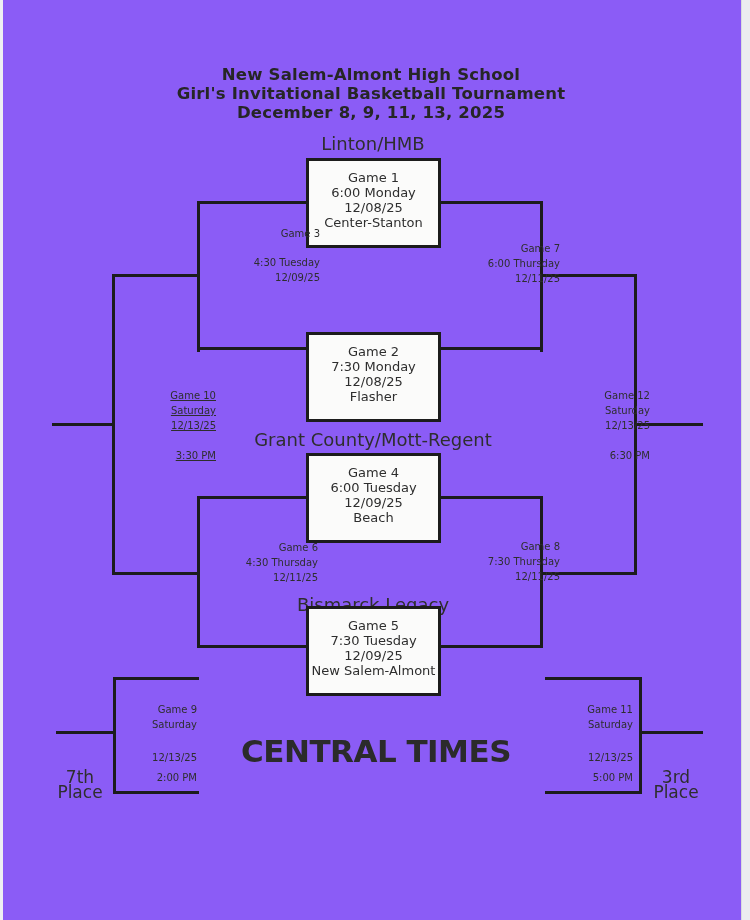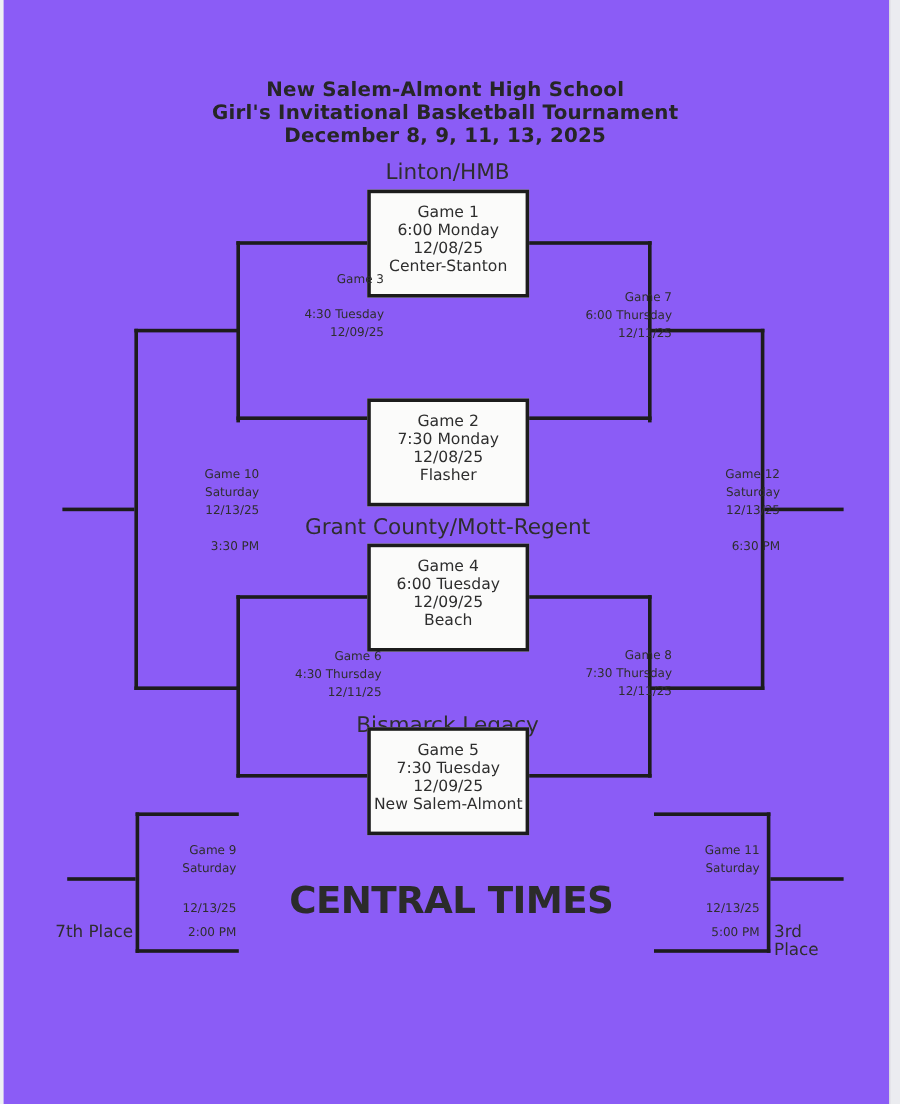--- a/index.html
+++ b/index.html
@@ -21,21 +21,21 @@
   .box .team { margin-top:auto; padding-bottom:24px; }
 
   .feeder { position:absolute; left:253px; width:240px; text-align:center; font-size:18px; line-height:15px; }
 
   .tblock { position:absolute; text-align:right; font-size:10px; line-height:15px; }
   .gap14 { height:14px; }
   .gap15 { height:15px; }
   .gap18 { height:18px; }
   .mt5 { margin-top:5px; }
 
-  .place-label { position:absolute; font-size:14px; line-height:15px; }
+  .place-label { position:absolute; font-size:17px; line-height:15px; text-align:center; }
 
   .central { position:absolute; top:736px; left:226px; width:300px; text-align:center;
              font-weight:bold; font-size:31px; line-height:30px; letter-spacing:-0.5px; color:#2b2b2b; }
 </style>
 </head>
 <body>
 
 <div class="page">
   <div class="edge-left"></div>
   <div class="edge-right"></div>
@@ -116,21 +116,21 @@
     <div>4:30 Thursday</div>
     <div>12/11/25</div>
   </div>
 
   <div class="tblock" style="left:420px; top:539px; width:140px;">
     <div>Game 8</div>
     <div>7:30 Thursday</div>
     <div>12/11/25</div>
   </div>
 
-  <div class="tblock" style="left:94px; top:388px; width:122px;">
+  <div class="tblock" style="left:94px; top:388px; width:122px;text-decoration:underline;">
     <div>Game 10</div>
     <div>Saturday</div>
     <div>12/13/25</div>
     <div class="gap15"></div>
     <div>3:30 PM</div>
   </div>
 
   <div class="tblock" style="left:528px; top:388px; width:122px;">
     <div>Game 12</div>
     <div>Saturday</div>

